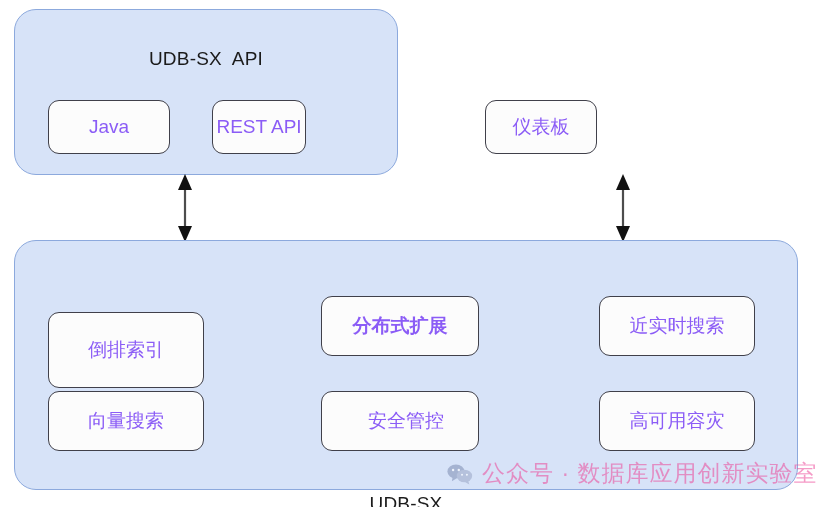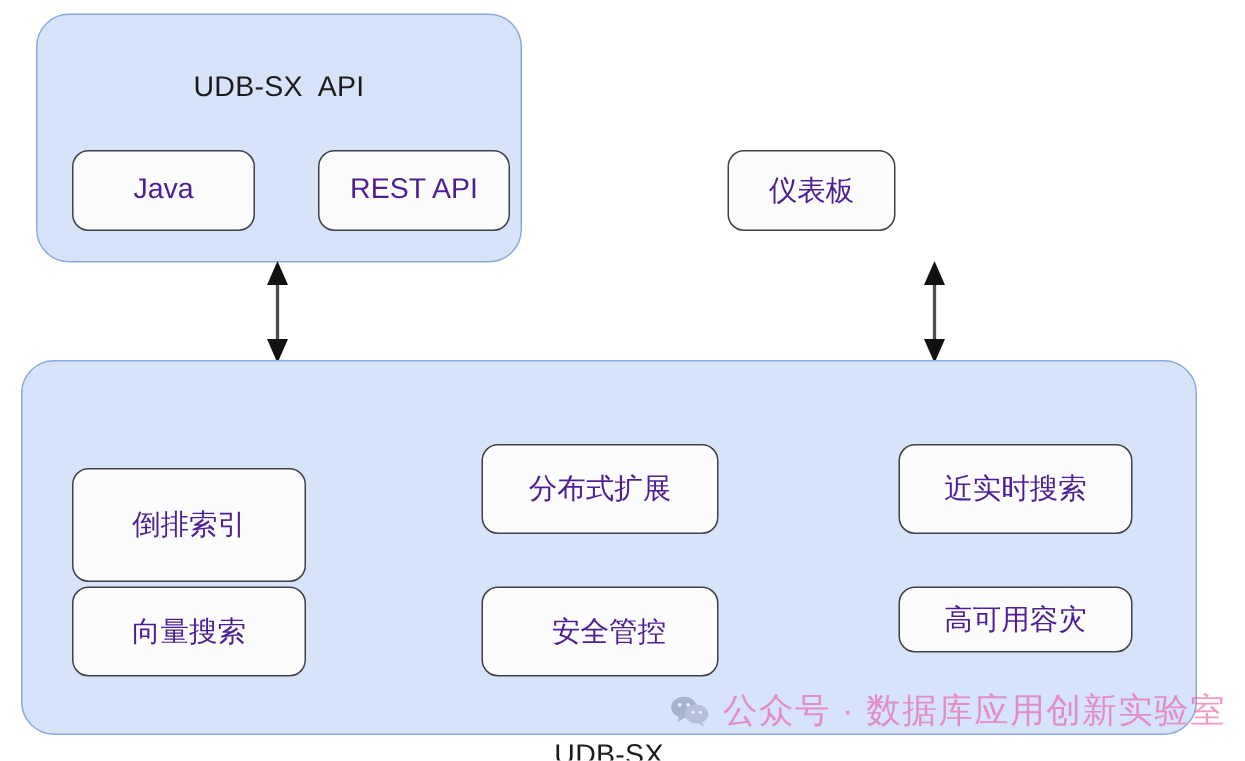--- a/index.html
+++ b/index.html
@@ -34,23 +34,23 @@
     left: 0;
     right: 0;
     text-align: center;
     font-size: 19px;
     letter-spacing: 0.2px;
     color: #1b1b1b;
     white-space: pre;
   }
 
   #panel-api {
-    left: 24px;
+    left: 14px;
     top: 9px;
-    width: 324px;
+    width: 384px;
     height: 166px;
   }
   #panel-api .panel-title { top: 38px; }
 
   #panel-app {
     left: 442px;
     top: 9px;
     width: 356px;
     height: 166px;
   }
@@ -68,39 +68,39 @@
   .box {
     position: absolute;
     background: #fcfcfc;
     border: 1.6px solid #40404a;
     border-radius: 11px;
     box-sizing: border-box;
     display: flex;
     align-items: center;
     justify-content: center;
     font-size: 19px;
-    color: #4c1d95;
+    color: #8b5cf6;
     white-space: nowrap;
   }
 
   
   #box-java      { left: 48px;  top: 100px; width: 122px; height: 54px; }
-  #box-rest-api  { left: 212px; top: 100px; width: 128px; height: 54px; }
+  #box-rest-api  { left: 212px; top: 100px; width: 94px; height: 54px; }
   
   #box-dashboard { left: 485px; top: 100px; width: 112px; height: 54px; }
   #box-monitor   { left: 641px; top: 100px; width: 124px; height: 54px; }
 
   
   #box-inverted-index { left: 48px;  top: 312px; width: 156px; height: 76px; }
-  #box-distributed    { left: 321px; top: 296px; width: 158px; height: 60px; }
+  #box-distributed    { left: 321px; top: 296px; width: 158px; height: 60px; font-weight: bold; }
   #box-near-realtime  { left: 599px; top: 296px; width: 156px; height: 60px; }
   
   #box-vector-search  { left: 48px;  top: 391px; width: 156px; height: 60px; }
   #box-security       { left: 321px; top: 391px; width: 158px; height: 60px; padding-left: 12px; }
-  #box-high-avail     { left: 599px; top: 391px; width: 156px; height: 44px; }
+  #box-high-avail     { left: 599px; top: 391px; width: 156px; height: 60px; }
 
   
   .connector {
     position: absolute;
   }
   #connector-left  { left: 165px; top: 174px; width: 40px; height: 68px; }
   #connector-right { left: 603px; top: 174px; width: 40px; height: 68px; }
 
   
   #watermark {

